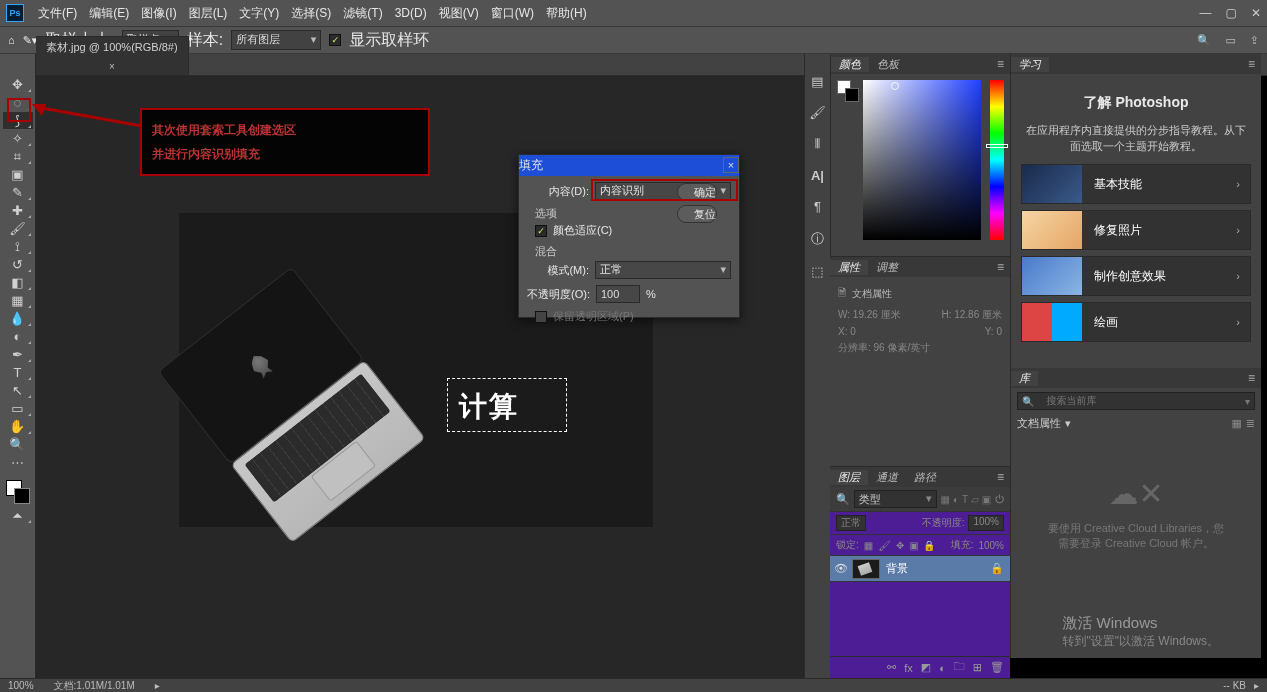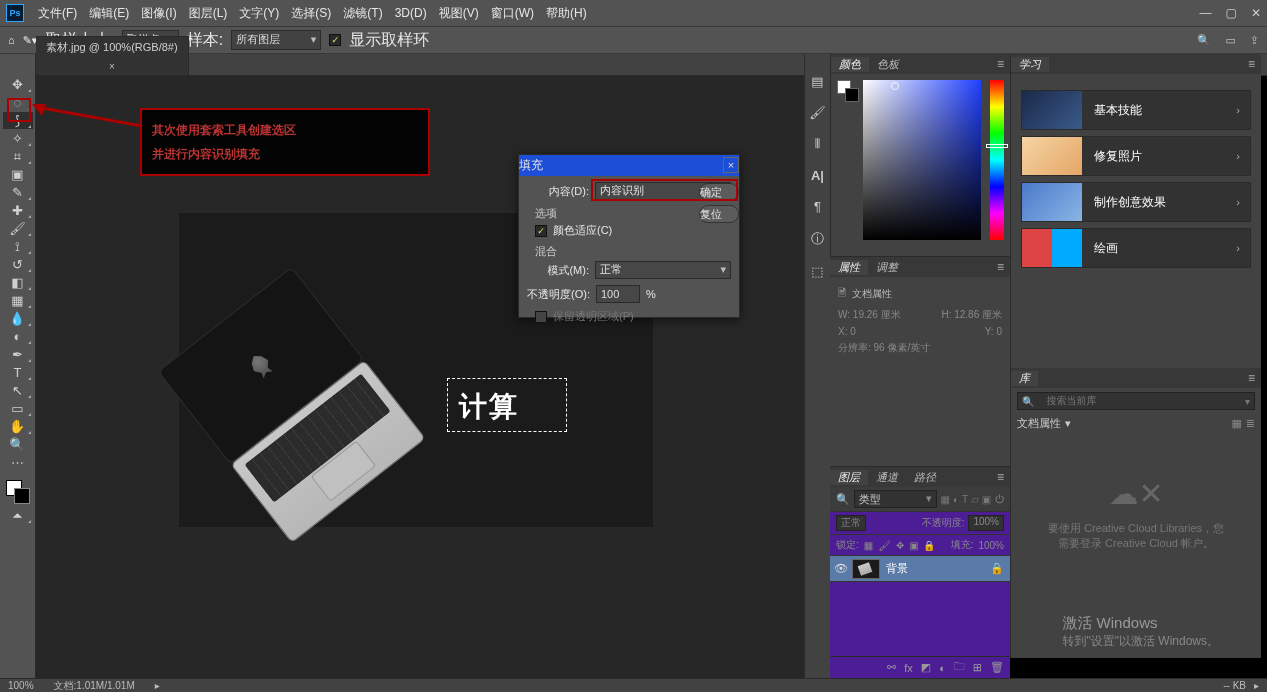--- a/index.html
+++ b/index.html
@@ -51,21 +51,21 @@
   
   .dialog{position:absolute;left:518px;top:154px;width:222px;height:164px;background:#535353;border:1px solid #2a2a2a;box-shadow:0 2px 10px rgba(0,0,0,.6);color:#e6e6e6;}
   .dlg-title{background:#1d4ed8;padding:2px 0;font-size:12px;display:flex;align-items:flex-start;}
   .dlg-title .x{margin-left:auto;color:#ddd;width:16px;height:16px;border:1px solid #666;display:flex;align-items:center;justify-content:center;font-size:11px;}
   .dlg-body{padding:6px 8px;font-size:11px;}
   .dlg-row{display:flex;align-items:center;margin-bottom:6px;gap:6px;}
   .dlg-row label{min-width:62px;text-align:right;}
   .dlg-select{flex:1;height:18px;background:#474747;border:1px solid #2a2a2a;position:relative;padding-left:4px;font-size:11px;}
   .dlg-select::after{content:"▾";position:absolute;right:4px;top:1px;color:#bbb;}
   .dlg-input{width:44px;height:18px;background:#474747;border:1px solid #2a2a2a;color:#ddd;padding:0 4px;font-size:11px;}
-  .dlg-btn{position:absolute;right:0;width:40px;height:18px;background:#5c5c5c;border:1px solid #333;border-radius:9px;font-size:11px;text-align:left;line-height:16px;}
+  .dlg-btn{position:absolute;right:22px;width:40px;height:18px;background:#5c5c5c;border:1px solid #333;border-radius:9px;font-size:11px;text-align:right;line-height:16px;}
   .dlg-btn.ok{top:28px;}
   .dlg-btn.reset{top:50px;}
   .fieldset-label{color:#ccc;margin:2px 0 2px 8px;}
   .hi-red{border:2px solid #a00;position:absolute;}
   .rp-collapse{position:absolute;top:54px;left:804px;width:26px;bottom:14px;background:#424242;border-left:1px solid #2a2a2a;display:flex;flex-direction:column;align-items:center;padding-top:20px;gap:16px;color:#ccc;}
   .rp-collapse .ic{font-size:13px;}
   .tabrow{display:flex;background:#383838;height:20px;align-items:center;font-size:11px;}
   .ptab{padding:0 8px;color:#bbb;font-style:italic;}
   .ptab.act{background:#424242;color:#eee;}
   .panel-menu{margin-left:auto;padding:0 6px;color:#aaa;font-size:12px;}
@@ -371,20 +371,22 @@
     <span>🗑</span>
   </div>
 </div>
 
 <div class="learn">
   <div class="tabrow">
     <span class="ptab act">学习</span>
     <span class="panel-menu">≡</span>
   </div>
   <div class="learn-body">
+    <h3>了解 Photoshop</h3>
+    <p>在应用程序内直接提供的分步指导教程。从下面选取一个主题开始教程。</p>
     <div class="tut">
         <div class="timg t1"></div>
         <span class="tlabel">基本技能</span>
         <span class="chv">›</span>
       </div>
     <div class="tut">
         <div class="timg t2"></div>
         <span class="tlabel">修复照片</span>
         <span class="chv">›</span>
       </div>

